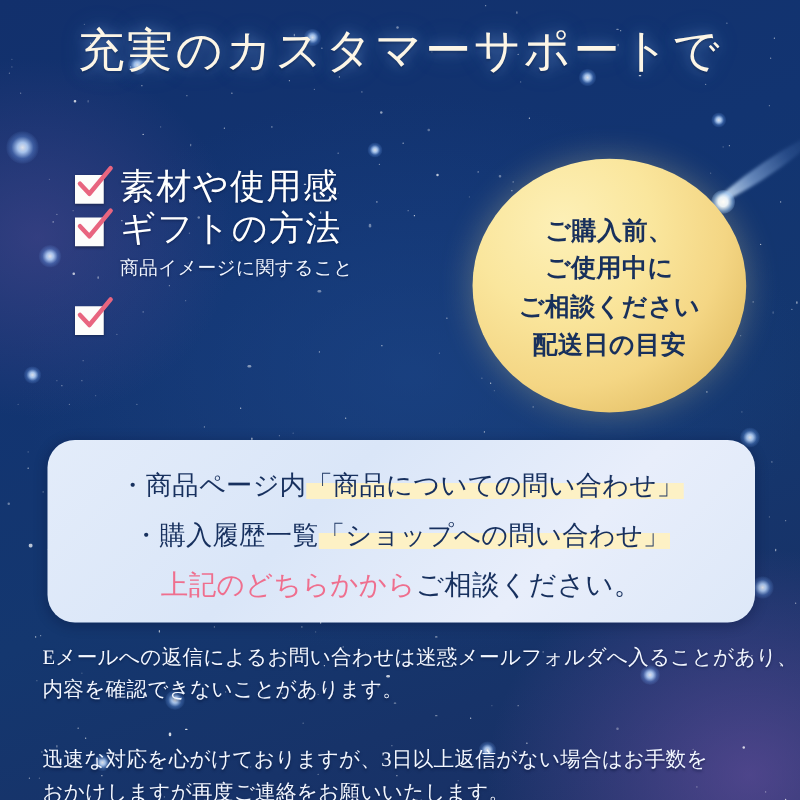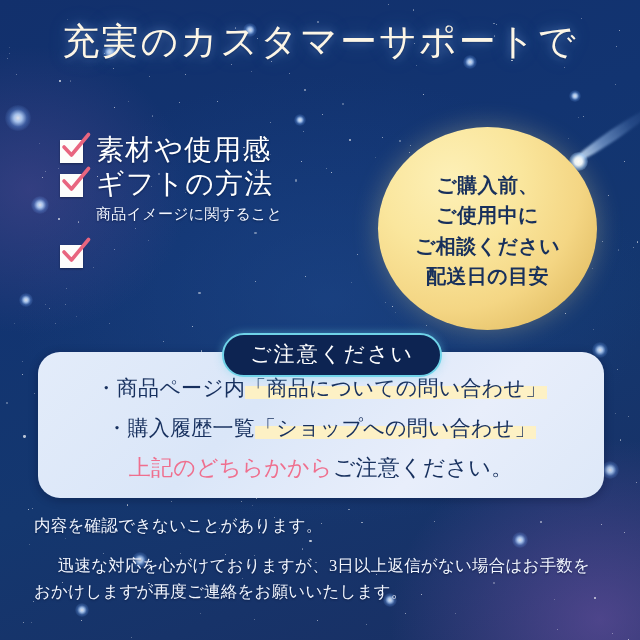--- a/index.html
+++ b/index.html
@@ -70,21 +70,21 @@
     background:linear-gradient(transparent 42%,#fdf1c5 42%,#fdf1c5 97%,transparent 97%);}
   .n-line.l1{top:22px;}
   .n-line.l2{top:62px;}
   .n-line.l3{top:101px;font-size:22px;}
   .n-line.l3 .pink{color:#ef6f8e;}
   .n-line.l3 .blue{color:#17305e;}
 
   
   .footer{position:absolute;left:34px;top:513px;width:580px;color:#f3f7ff;font-size:16.5px;
     line-height:1.58;letter-spacing:.012em;text-shadow:0 1px 2px rgba(0,15,50,.55);}
-  .footer .p2{margin-top:14px;text-align:center;}
+  .footer .p2{margin-top:30px;}
   .footer div{white-space:nowrap;}
 </style>
 </head>
 <body>
 
 <div id="stage">
 
   <div class="stars" id="starfield">
       <i style="left:23.4px;top:435.4px;width:2.3px;height:2.3px;opacity:0.71"></i>
       <i style="left:255.7px;top:497.1px;width:1.6px;height:1.6px;opacity:0.62"></i>
@@ -408,24 +408,24 @@
       <div>ご購入前、</div>
       <div>ご使用中に</div>
       <div>ご相談ください</div>
       <div>配送日の目安</div>
     </div>
   </div>
 
   <div class="notice">
     <div class="n-line l2"><span>・購入履歴一覧</span><span class="hl">「ショップへの問い合わせ」</span></div>
     <div class="n-line l1"><span>・商品ページ内</span><span class="hl">「商品についての問い合わせ」</span></div>
-    <div class="n-line l3"><span class="pink">上記のどちらかから</span><span class="blue">ご注意ください。</span></div>
-  </div>
-
-  <div class="badge">ご注意ください</div>
+    <div class="n-line l3"><span class="pink">上記のどちらかから</span><span class="blue">ご相談ください。</span></div>
+  </div>
+
 
   <div class="footer">
+    <div>Eメールへの返信によるお問い合わせは迷惑メールフォルダへ入ることがあり、</div>
     <div>内容を確認できないことがあります。</div>
     <div class="p2">迅速な対応を心がけておりますが、3日以上返信がない場合はお手数を</div>
     <div>おかけしますが再度ご連絡をお願いいたします。</div>
   </div>
 
 </div>
 
 </body></html>

